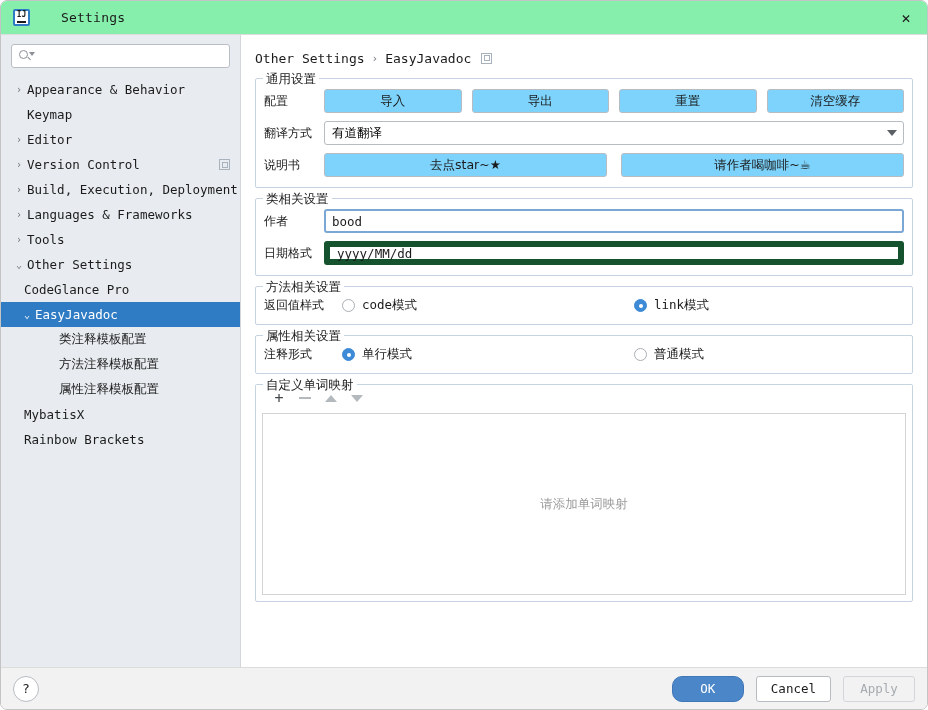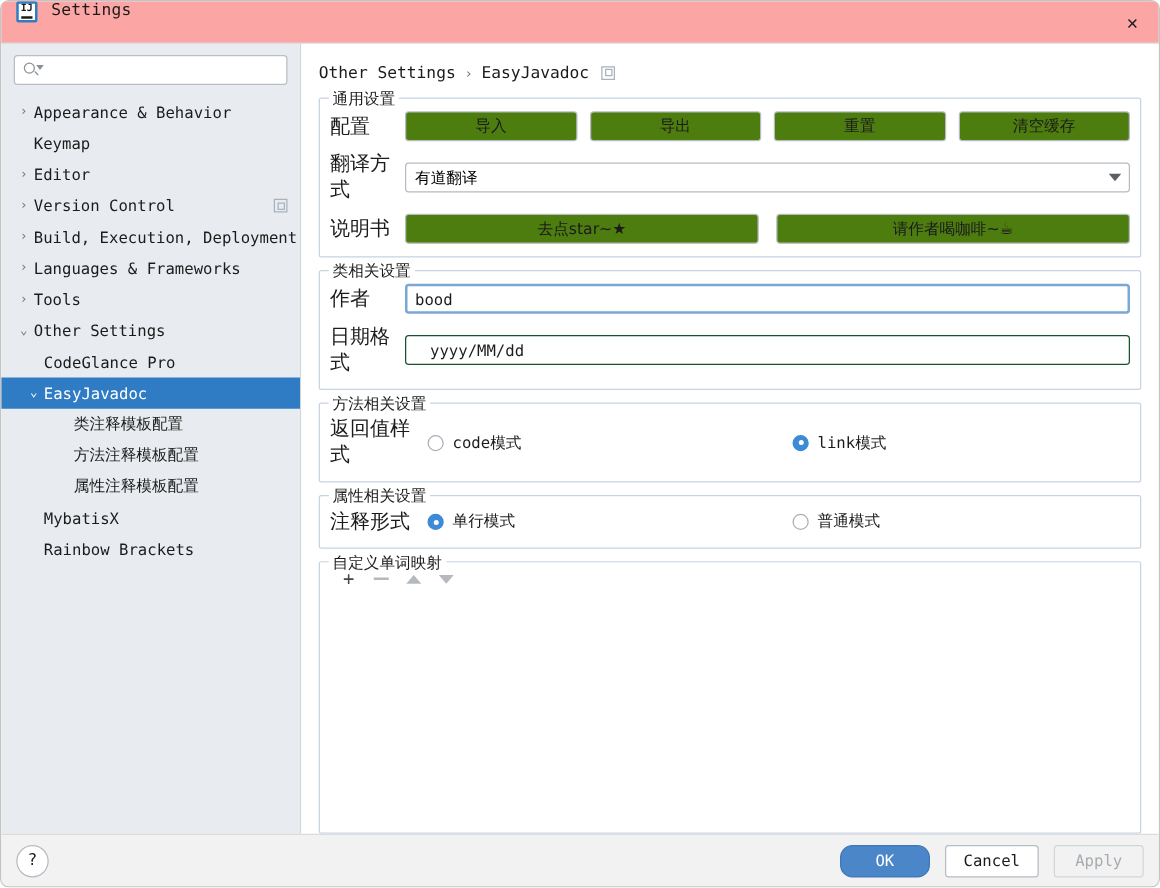--- a/index.html
+++ b/index.html
@@ -23,24 +23,25 @@
     background: #f2f2f2;
     border: 1px solid #c4c4c4;
     border-radius: 7px;
     overflow: hidden;
   }
 
   
   .titlebar {
     position: relative;
     height: 33px;
-    background: #fca5a5;
+    background: #86efac;
     border-bottom: 1px solid #dcdcdc;
     display: flex;
-    align-items: flex-start;
+    align-items: center;
+    gap: 20px;
   }
   .app-logo {
     width: 17px;
     height: 17px;
     margin-left: 12px;
     background: #ffffff;
     border: 2px solid #2f7cc4;
     border-radius: 2px;
     box-sizing: border-box;
     position: relative;
@@ -161,21 +162,21 @@
     width: 16px;
     flex: none;
     text-align: center;
     font-size: 10px;
     color: #6f747a;
     line-height: 1;
   }
   .tree-item.selected .tw { color: #ffffff; }
   .tw.empty { visibility: hidden; }
   .tree-label { white-space: nowrap; }
-  .indent-1 { padding-left: 34px; }
+  .indent-1 { padding-left: 23px; }
   .indent-2 { padding-left: 58px; }
   .badge-icon {
     margin-left: auto;
     width: 11px;
     height: 11px;
     border: 1.5px solid #a8b2bc;
     box-sizing: border-box;
     position: relative;
     flex: none;
   }
@@ -244,27 +245,27 @@
   }
   .row {
     display: flex;
     align-items: center;
     margin-bottom: 8px;
   }
   .row:last-child { margin-bottom: 0; }
   .row-label {
     width: 60px;
     flex: none;
-    font-size: 16px;
+    font-size: 12px;
     color: #1b1b1b;
     font-family: "DejaVu Sans", "Liberation Sans", sans-serif;
   }
   .btn {
     height: 24px;
-    background: #4d7c0f;
+    background: #7dd3fc;
     border: 1px solid #b6bcc2;
     border-radius: 3px;
     font-size: 12.5px;
     color: #1b1b1b;
     display: flex;
     align-items: center;
     justify-content: center;
     cursor: pointer;
     font-family: "DejaVu Sans", "Liberation Sans", sans-serif;
     box-sizing: border-box;
@@ -294,25 +295,25 @@
     width: 0; height: 0;
     border-left: 5px solid transparent;
     border-right: 5px solid transparent;
     border-top: 6px solid #5a5f64;
   }
 
   .text-input {
     flex: 1;
     height: 24px;
     background: #ffffff;
-    border: 1px solid #14532d;
+    border: 6px solid #14532d;
     border-radius: 3px;
     display: flex;
     align-items: center;
-    padding: 0 19px;
+    padding: 0 7px;
     box-sizing: border-box;
     font-size: 12.5px;
     color: #1b1b1b;
   }
   .text-input.focused {
     border: 2px solid #7aa7d4;
     padding: 0 6px;
   }
 
   
@@ -629,20 +630,23 @@
           <div class="tool-btn disabled">
               <span class="minus"></span>
             </div>
           <div class="tool-btn disabled">
               <span class="tri-up"></span>
             </div>
           <div class="tool-btn disabled">
               <span class="tri-down"></span>
             </div>
         </div>
+        <div class="map-body">
+          <div class="map-empty">请添加单词映射</div>
+        </div>
       </div>
 
     </div>
   </div>
 
   <div class="bottombar">
     <div class="help-btn">?</div>
     <div class="bottom-right">
       <div class="dlg-btn primary">OK</div>
       <div class="dlg-btn">Cancel</div>

